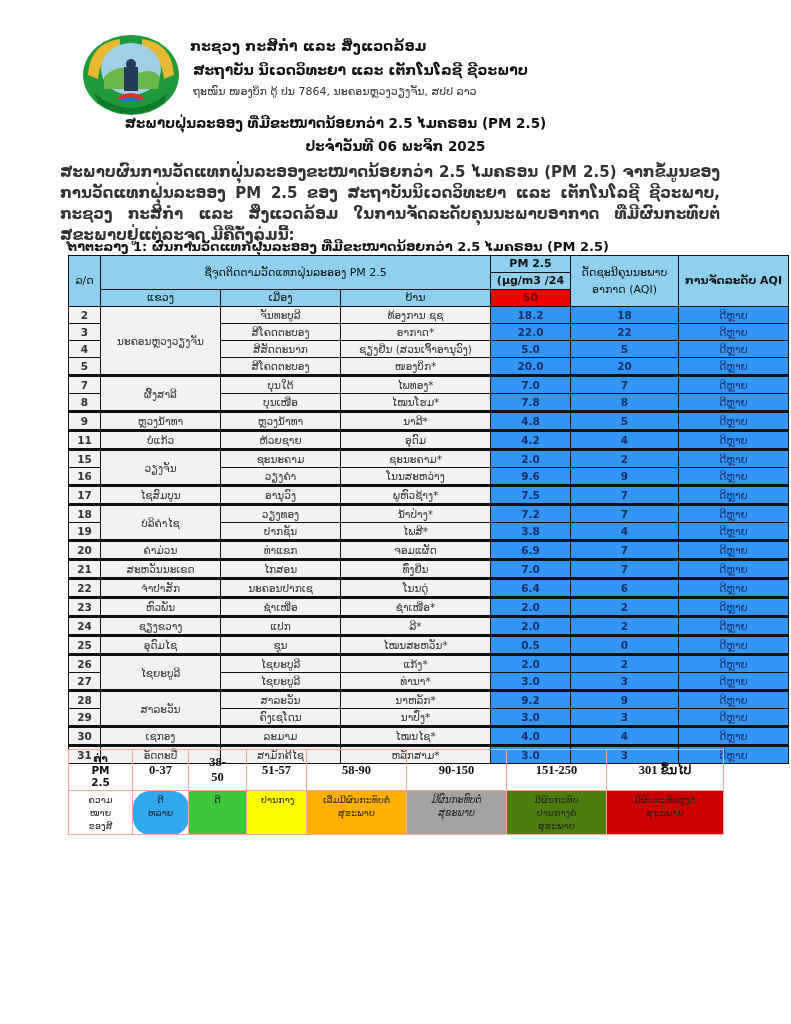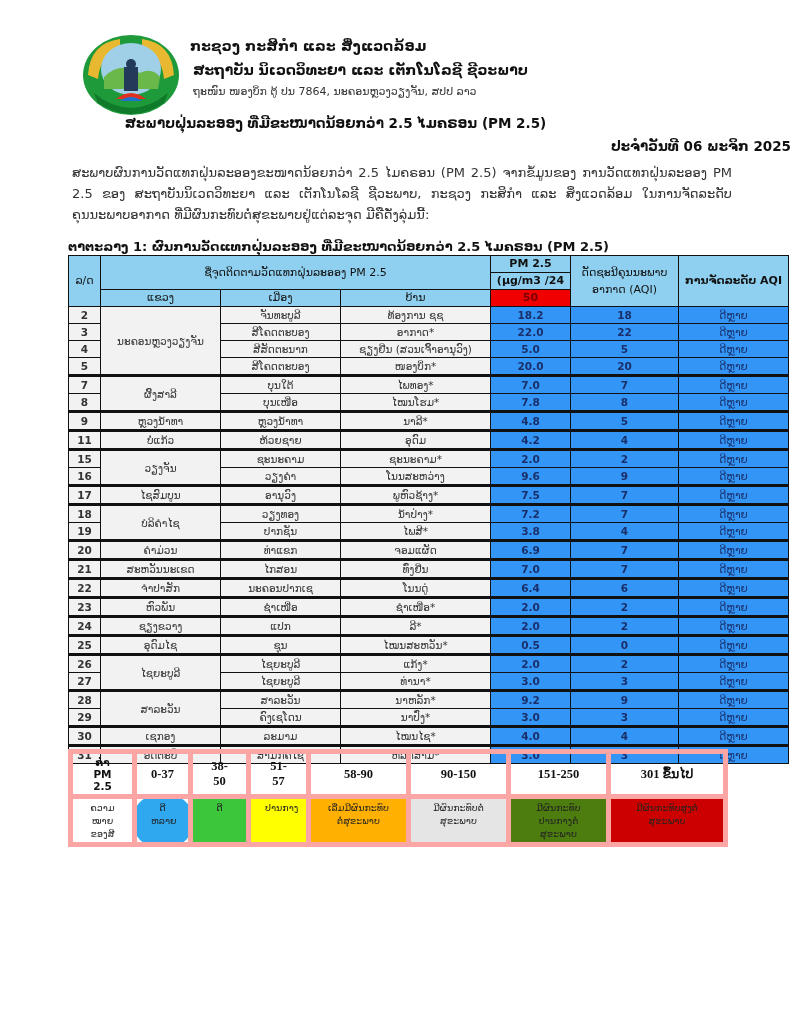--- a/index.html
+++ b/index.html
@@ -3,37 +3,37 @@
 <meta charset="utf-8">
 <style>
   html, body { margin: 0; padding: 0; background: #ffffff; }
   body { width: 791px; height: 1024px; position: relative; overflow: hidden;
          font-family: "DejaVu Sans", "Liberation Sans", sans-serif; color: #111; }
   .logo { position: absolute; left: 80px; top: 33px; width: 102px; height: 84px; }
   .org1 { position: absolute; left: 190px; top: 38px; font-size: 14px; font-weight: bold; letter-spacing: 0.2px; }
   .org2 { position: absolute; left: 193px; top: 62px; font-size: 14px; font-weight: bold; }
   .addr { position: absolute; left: 193px; top: 85px; font-size: 11px; color: #333; }
   .title1 { position: absolute; left: 0; width: 671px; top: 115px; text-align: center; font-size: 13.5px; font-weight: bold; }
-  .title2 { position: absolute; left: 0; width: 791px; top: 138px; text-align: right; font-size: 13.5px; font-weight: bold; }
-  .intro { position: absolute; left: 72px; top: 162px; width: 660px; font-size: 13px; line-height: 21px; color: #333; text-align: justify; }
+  .title2 { position: absolute; left: 0; width: 791px; top: 138px; text-align: center; font-size: 13.5px; font-weight: bold; }
+  .intro { position: absolute; left: 60px; top: 162px; width: 660px; font-size: 15px; line-height: 21px; color: #333; text-align: justify; font-weight: bold; }
   .tcaption { position: absolute; left: 68px; top: 233px; font-size: 13px; font-weight: bold; margin-top: 6px; }
 
   table.main { position: absolute; left: 68px; top: 255px; width: 655px; border-collapse: collapse;
                font-size: 10.5px; table-layout: fixed; }
   table.main td, table.main th { border: 1.5px solid #111; text-align: center; padding: 0; height: 16px; line-height: 16px; }
   table.main thead th { background: #8fd0f0; font-weight: normal; font-size: 11px; }
   table.main thead th.pm50 { background: #f00000; color: #7a0000; font-weight: bold; }
   table.main thead th.hb { font-weight: bold; }
   table.main tbody td.w { background: #f2f2f2; color: #333; }
   table.main tbody td.b { background: #3395f5; color: #1a2f6a; }
   table.main tbody td.num { font-weight: bold; }
   table.main tbody tr.gap td { border-top: 3px solid #111; }
 
   table.legend { position: absolute; left: 68px; top: 749px; width: 655px; border-collapse: collapse; table-layout: fixed; font-size: 11px; }
-  table.legend td { border: 5px solid #fca5a5; text-align: center; padding: 2px 14px; }
+  table.legend td { border: 1px solid #fca5a5; text-align: center; padding: 2px 14px; }
   table.legend tr.rng td { font-family: "Liberation Serif", serif; font-weight: bold; font-size: 12.5px; height: 16px; }
   table.legend tr.rng td.first { font-family: "DejaVu Sans", sans-serif; font-size: 10.5px; }
   table.legend tr.mean td { height: 36px; vertical-align: top; font-size: 9.5px; line-height: 13px; color: #222; }
 </style>
 </head>
 <body>
 
 <div class="logo">
   <svg width="102" height="84" viewBox="0 0 102 84">
     <ellipse cx="51" cy="42" rx="48" ry="40" fill="#1f9a3a"></ellipse>
@@ -328,18 +328,18 @@
         <td>90-150</td>
         <td>151-250</td>
         <td>301 ຂຶ້ນໄປ</td>
       </tr>
   <tr class="mean" id="legend-mean">
     <td>ຄວາມໝາຍຂອງສີ</td>
   <td style="background: rgb(47, 168, 240); border-radius: 17px;">ດີຫລາຍ</td>
         <td style="background: rgb(60, 198, 60);">ດີ</td>
         <td style="background: rgb(255, 255, 0);">ປານກາງ</td>
         <td style="background: rgb(255, 176, 0); margin-left: 19px;">ເລີ່ມມີຜົນກະທົບຕໍ່ສຸຂະພາບ</td>
-        <td style="background: #e5e5e5;">ມີຜົນກະທົບຕໍ່ສຸຂະພາບ</td>
+        <td style="background: #a3a3a3; font-style: italic;">ມີຜົນກະທົບຕໍ່ສຸຂະພາບ</td>
         <td style="background: #4d7c0f;">ມີຜົນກະທົບປານກາງຕໍ່ສຸຂະພາບ</td>
         <td style="background: rgb(204, 0, 0);">ມີຜົນກະທົບສູງຕໍ່ສຸຂະພາບ</td>
       </tr>
 </tbody>
   </table>
 
 </body></html>

